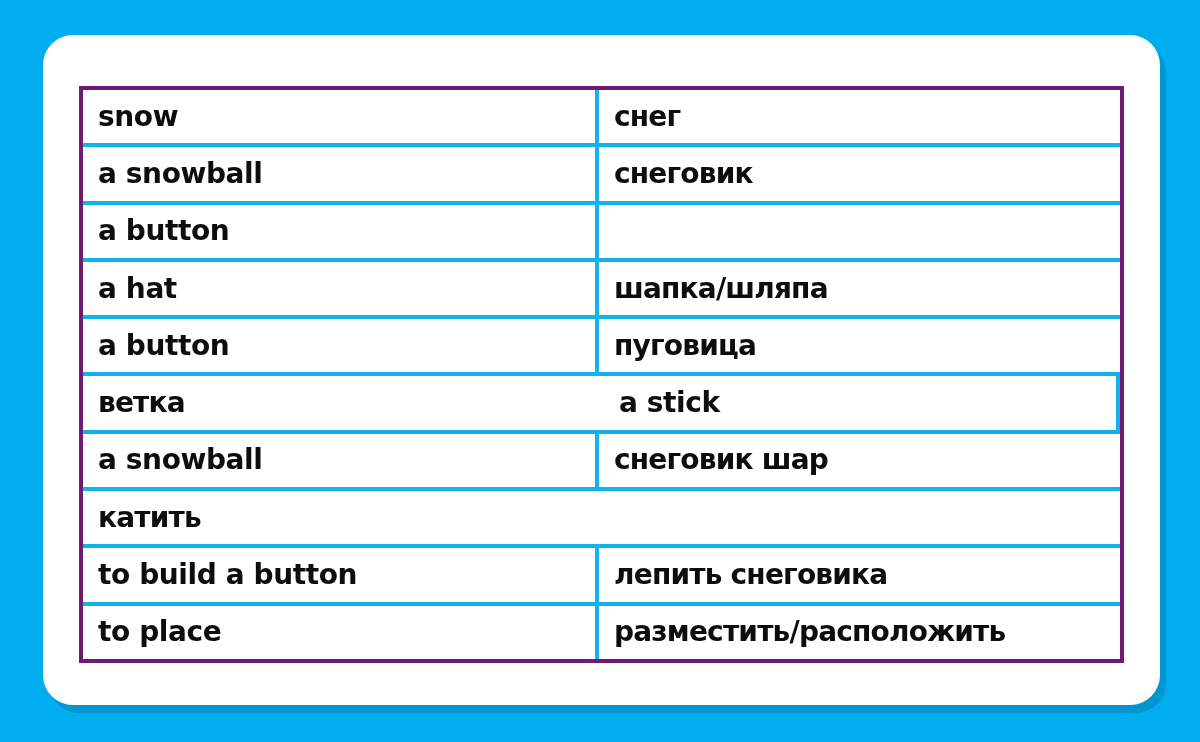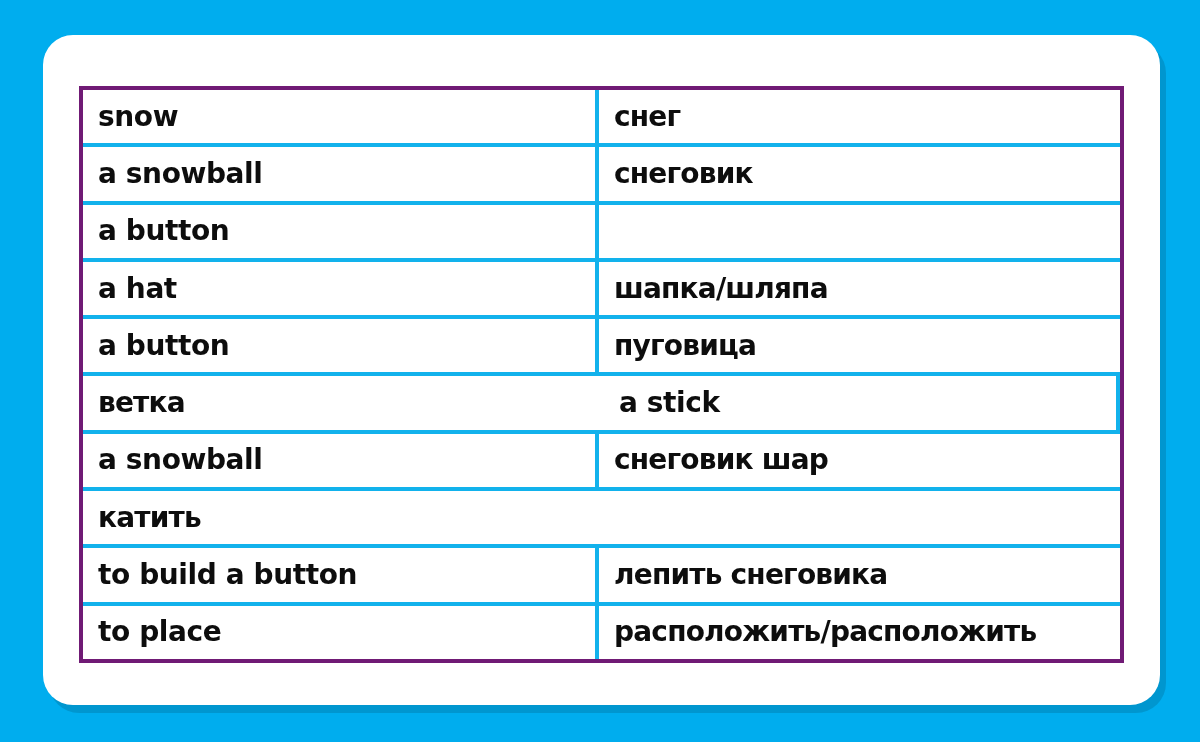--- a/index.html
+++ b/index.html
@@ -162,18 +162,18 @@
           </div>
           <div class="cell cell-translation">
             <span class="cell-text">лепить снеговика</span>
           </div>
         </div>
         <div class="vocab-row">
           <div class="cell cell-term">
             <span class="cell-text">to place</span>
           </div>
           <div class="cell cell-translation">
-            <span class="cell-text">расположить/расположить</span>
+            <span class="cell-text">разместить/расположить</span>
           </div>
         </div>
       </div>
   </div>
 </div>
 
 </body></html>

